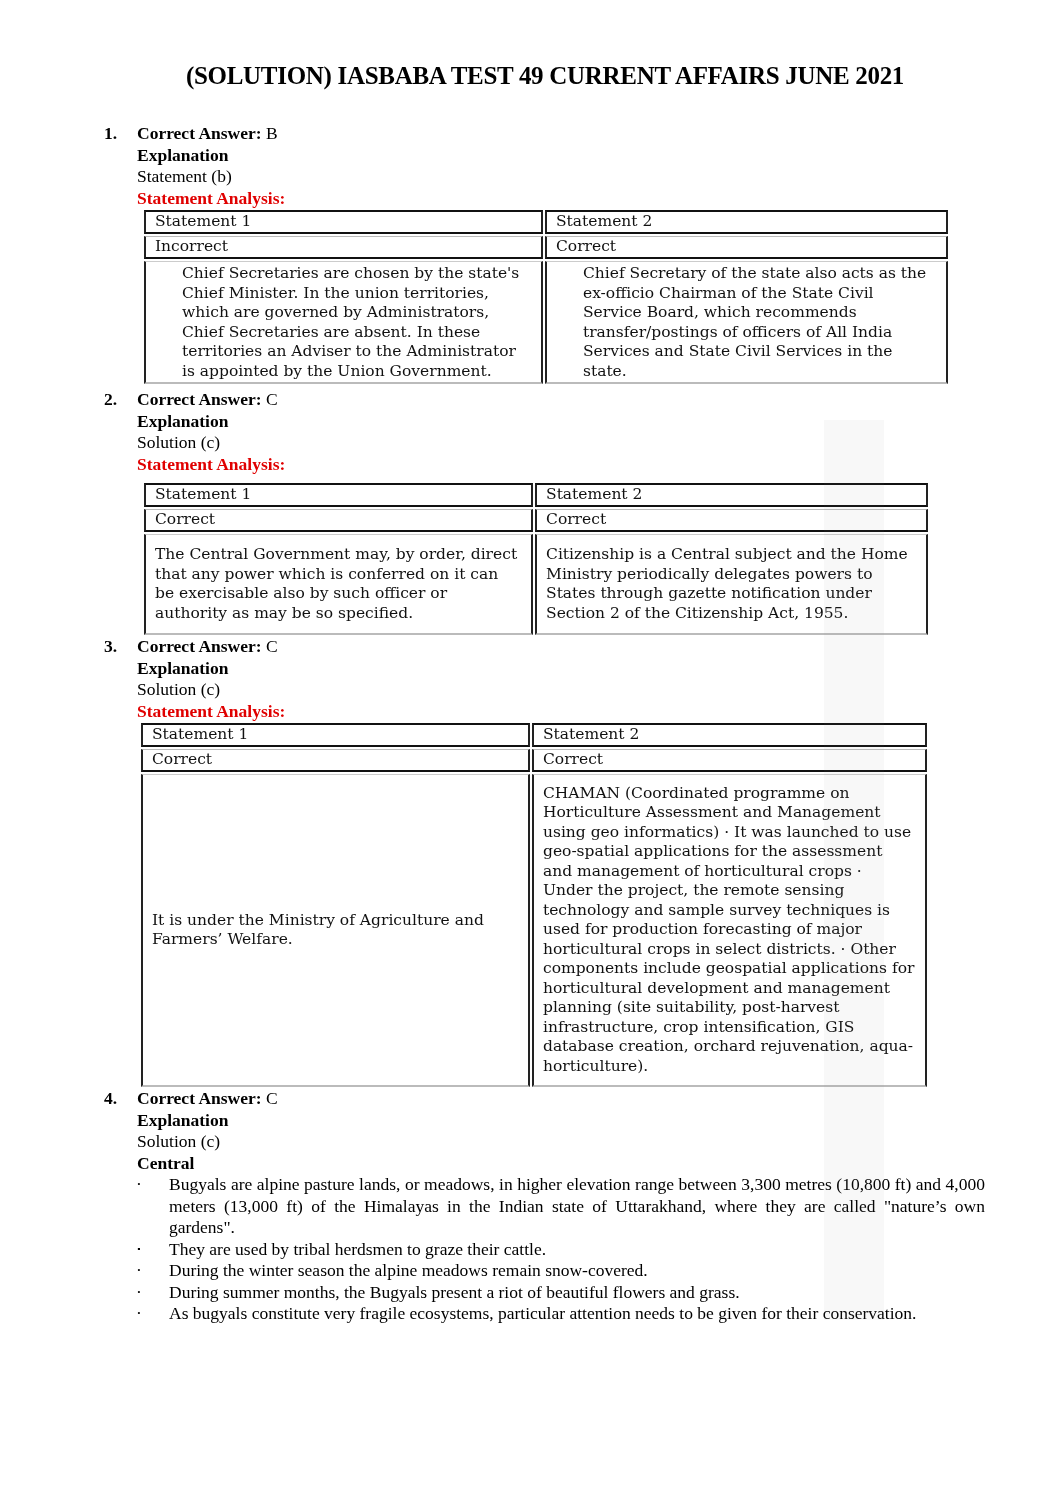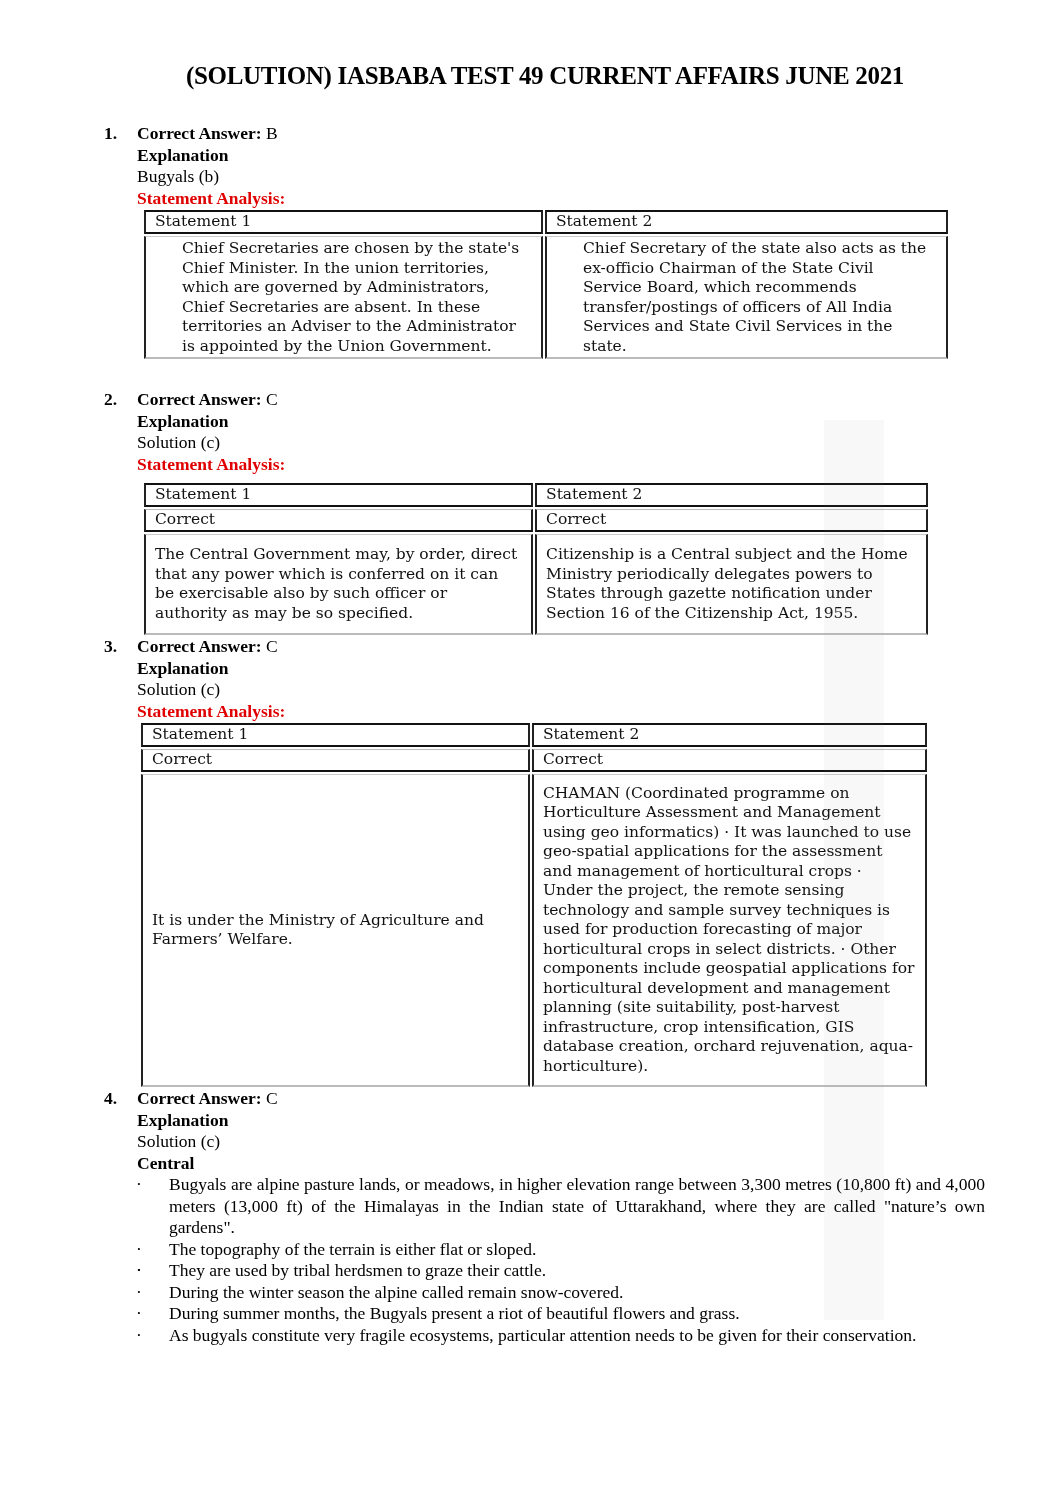--- a/index.html
+++ b/index.html
@@ -35,33 +35,37 @@
 
 <div class="page">
 
   <div class="title">(SOLUTION)  IASBABA TEST 49 CURRENT AFFAIRS JUNE 2021</div>
 
   <div class="q" style="top:123px;">
     <span class="num">1.</span>
     <div class="body">
       <span class="lbl-bold"><span>Correct Answer:</span> <span style="font-weight:normal">B</span></span>
       <span class="lbl-bold">Explanation</span>
-      <span class="lbl-plain">Bugyals (b)</span>
+      <span class="lbl-plain">Statement (b)</span>
       <span class="lbl-red">Statement Analysis:</span>
     </div>
   </div>
   <table class="st" style="left:126px; top:208px; width:808px;">
     <colgroup>
         <col style="width:400px">
         <col style="width:404px">
       </colgroup>
     <tbody>
         <tr class="h">
       <td>Statement 1</td>
       <td>Statement 2</td>
+    </tr>
+    <tr class="v">
+      <td>Incorrect</td>
+      <td>Correct</td>
     </tr>
     <tr class="t">
       <td style="height:118px; vertical-align:top; padding-top:2px;padding-left:36px;">Chief Secretaries are chosen by the state's Chief Minister. In the union territories, which are governed by Administrators, Chief Secretaries are absent. In these territories an Adviser to the Administrator is appointed by the Union Government.</td>
       <td style="vertical-align:top; padding-top:2px;padding-left:36px;">Chief Secretary of the state also acts as the ex-officio Chairman of the State Civil Service Board, which recommends transfer/postings of officers of All India Services and State Civil Services in the state.</td>
     </tr>
   </tbody>
     </table>
 
   <div class="q" style="top:389px;">
     <span class="num">2.</span>
@@ -81,21 +85,21 @@
         <tr class="h">
       <td>Statement 1</td>
       <td>Statement 2</td>
     </tr>
     <tr class="v">
       <td>Correct</td>
       <td>Correct</td>
     </tr>
     <tr class="t">
       <td style="height:98px;">The Central Government may, by order, direct that any power which is conferred on it can be exercisable also by such officer or authority as may be so specified.</td>
-      <td>Citizenship is a Central subject and the Home Ministry periodically delegates powers to States through gazette notification under Section 16 of the Citizenship Act, 1955.</td>
+      <td>Citizenship is a Central subject and the Home Ministry periodically delegates powers to States through gazette notification under Section 2 of the Citizenship Act, 1955.</td>
     </tr>
   </tbody>
     </table>
 
   <div class="q" style="top:636px;">
     <span class="num">3.</span>
     <div class="body">
       <span class="lbl-bold"><span>Correct Answer:</span> <span style="font-weight:normal">C</span></span>
       <span class="lbl-bold">Explanation</span>
       <span class="lbl-plain">Solution (c)</span>
@@ -125,24 +129,24 @@
 
   <div class="q" style="top:1088px;">
     <span class="num">4.</span>
     <div class="body" style="width:848px;">
       <span class="lbl-bold"><span>Correct Answer:</span> <span style="font-weight:normal">C</span></span>
       <span class="lbl-bold">Explanation</span>
       <span class="lbl-plain">Solution (c)</span>
       <span class="lbl-bold">Central</span>
       <ul class="bul">
         <li><span class="dot">·</span><span>Bugyals are alpine pasture lands, or meadows, in higher elevation range between 3,300 metres (10,800 ft) and 4,000 meters (13,000 ft) of the Himalayas in the Indian state of Uttarakhand, where they are called "nature’s own gardens".</span></li>
-        <li><span class="dot">·</span><span>The topography of the terrain is either flat or sloped.</span></li>
+        <li><span class="dot">·</span></li>
         <li><span class="dot">·</span></li>
         <li><span class="dot">·</span><span>They are used by tribal herdsmen to graze their cattle.</span></li>
-        <li><span class="dot">·</span><span>During the winter season the alpine called remain snow-covered.</span></li>
+        <li><span class="dot">·</span><span>During the winter season the alpine meadows remain snow-covered.</span></li>
         <li><span class="dot">·</span><span>During summer months, the Bugyals present a riot of beautiful flowers and grass.</span></li>
         <li><span class="dot">·</span><span>As bugyals constitute very fragile ecosystems, particular attention needs to be given for their conservation.</span></li>
       </ul>
     </div>
   </div>
 
   <svg class="wm" viewBox="0 0 150 900">
     <rect x="40" y="0" width="60" height="900" fill="#888"></rect>
   </svg>
 </div>

